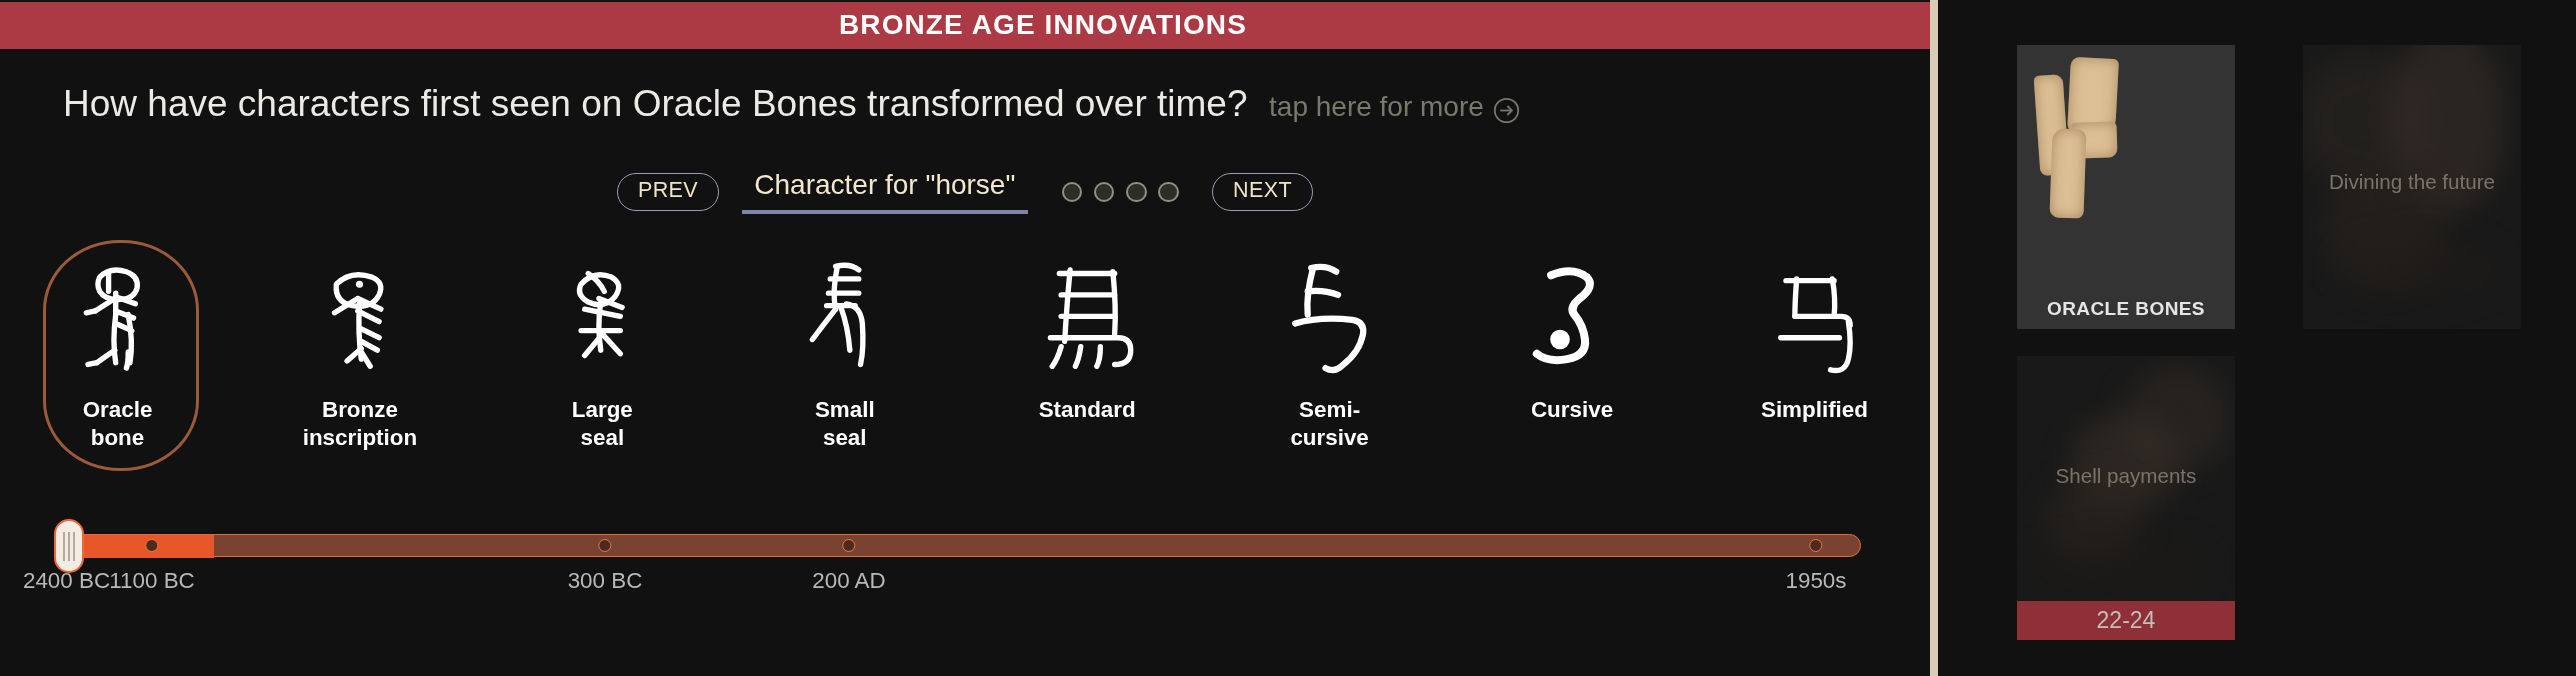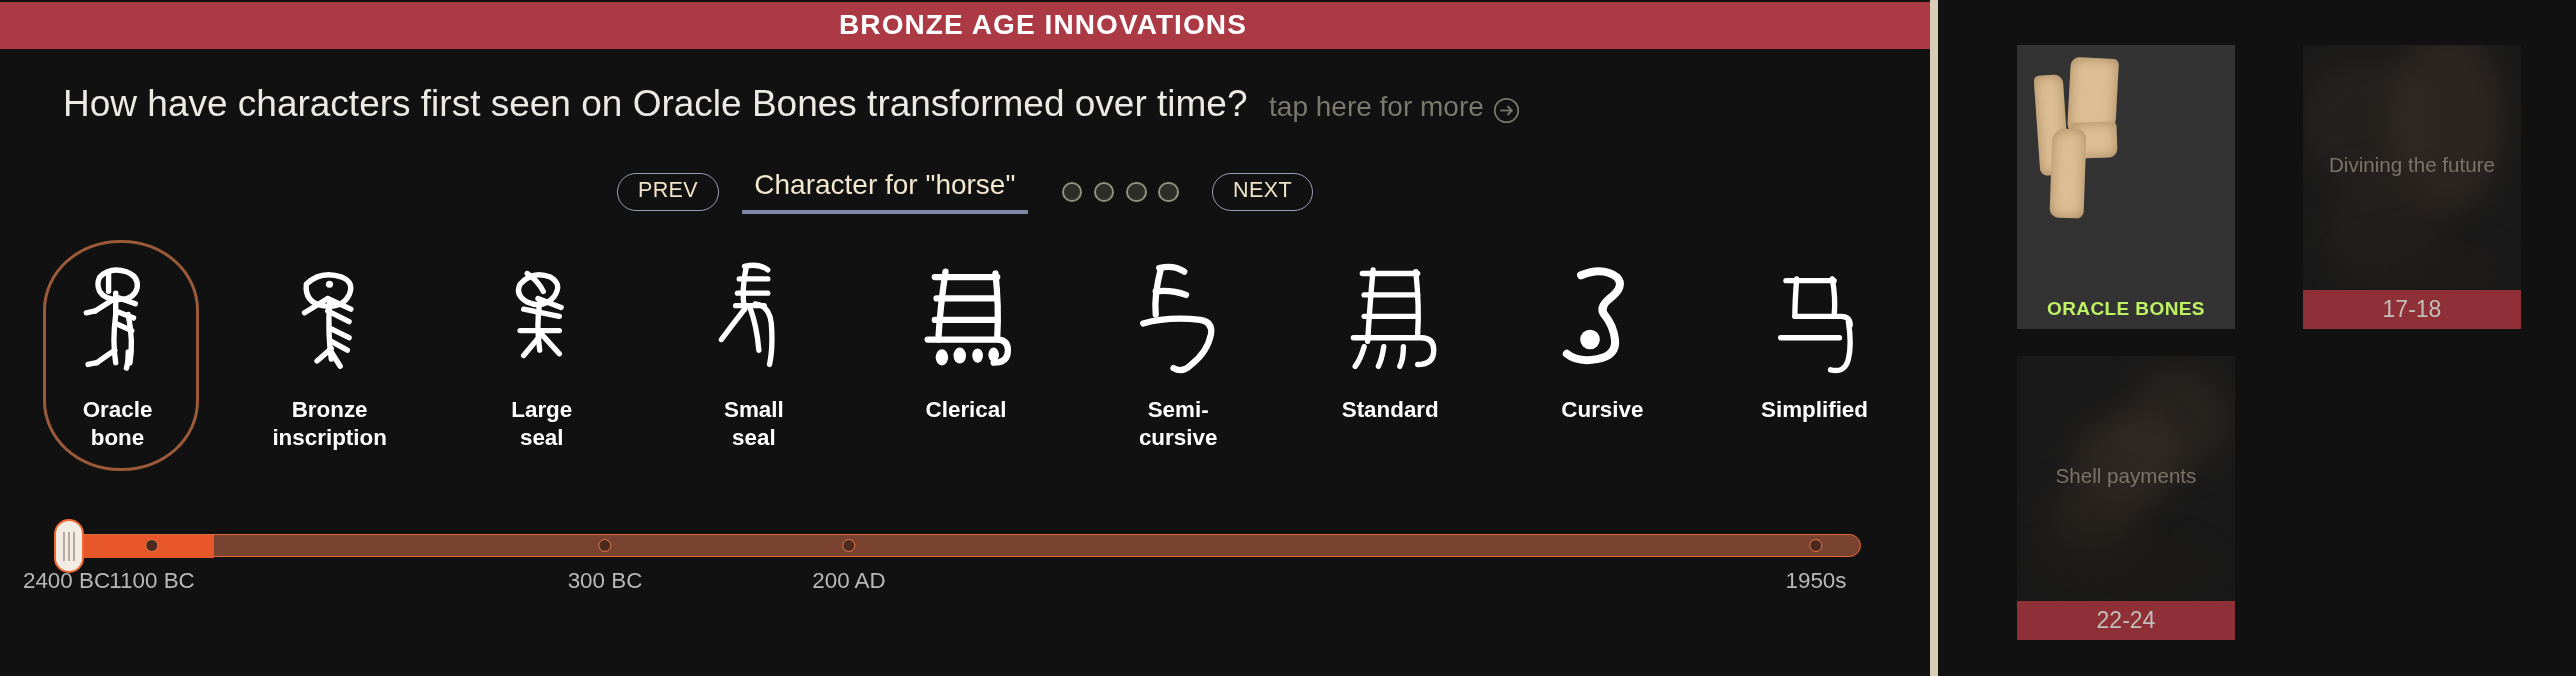--- a/index.html
+++ b/index.html
@@ -225,21 +225,21 @@
     position: relative;
     flex: 1 1 auto;
     overflow: hidden;
   }
   .thumb-card.active .thumb-img { background: #333333; }
   .thumb-title {
     position: absolute;
     left: 0; right: 0;
     bottom: 9px;
     text-align: center;
-    color: #bef264;
+    color: #e5e5e5;
     font-size: 19px;
     font-weight: 600;
     letter-spacing: 0.4px;
   }
   .thumb-title-dim {
     position: absolute;
     left: 0; right: 0;
     top: 44%;
     text-align: center;
     color: #7a7468;
@@ -384,69 +384,48 @@
     <path d="M62 58 q16 2 18 22 q2 28 -2 46"></path>
   </g>
             </svg>
           </div>
           <div class="char-name">Small
 seal</div>
         </div>
         <div class="char-card">
           <div class="glyph-wrap">
             <svg width="116" height="134" viewBox="0 0 130 150">
-              <g style="fill:none;stroke:#ffffff;stroke-linecap:round;stroke-linejoin:round;stroke-width:7">
-    <path d="M30 28 h70"></path>
-                <path d="M32 52 h66"></path>
-                <path d="M30 76 h70"></path>
-    <path d="M22 98 h78 q12 0 12 12 q0 14 -16 14"></path>
-    <path d="M42 22 q-6 40 -8 76"></path>
-    <path d="M98 24 q4 36 2 72"></path>
-  </g>
-  <g fill="#ffffff">
-    <ellipse cx="38" cy="118" rx="7" ry="9"></ellipse>
-                <ellipse cx="58" cy="116" rx="7" ry="9"></ellipse>
-    <ellipse cx="78" cy="116" rx="6" ry="8"></ellipse>
-                <ellipse cx="96" cy="115" rx="6" ry="8"></ellipse>
-  </g>
-            </svg>
-          </div>
-          <div class="char-name">Clerical</div>
-        </div>
-        <div class="char-card">
-          <div class="glyph-wrap">
-            <svg width="116" height="134" viewBox="0 0 130 150">
-              <g style="fill:none;stroke:#ffffff;stroke-linecap:round;stroke-linejoin:round;stroke-width:7">
-    <path d="M44 18 q16 -4 28 4"></path>
-    <path d="M40 44 q18 -2 34 4"></path>
-    <path d="M46 18 q-8 30 -6 52"></path>
-    <path d="M26 80 q28 -8 64 -4 q14 2 12 16 q-4 20 -22 34 q-10 10 -20 4"></path>
-  </g>
-            </svg>
-          </div>
-          <div class="char-name">Semi-
-cursive</div>
-        </div>
-        <div class="char-card">
-          <div class="glyph-wrap">
-            <svg width="116" height="134" viewBox="0 0 130 150">
               <g style="fill:none;stroke:#ffffff;stroke-linecap:round;stroke-linejoin:round;stroke-width:6">
     <path d="M34 24 h62"></path>
                 <path d="M36 48 h60"></path>
                 <path d="M36 72 h60"></path>
     <path d="M24 96 h76 q14 0 14 14 q0 16 -18 16"></path>
     <path d="M46 20 q-4 44 -6 80"></path>
     <path d="M94 22 q4 40 2 70"></path>
     <path d="M36 106 q-4 14 -10 22"></path>
                 <path d="M58 106 q-2 14 -6 22"></path>
     <path d="M80 106 q0 14 -4 22"></path>
   </g>
             </svg>
           </div>
           <div class="char-name">Standard</div>
+        </div>
+        <div class="char-card">
+          <div class="glyph-wrap">
+            <svg width="116" height="134" viewBox="0 0 130 150">
+              <g style="fill:none;stroke:#ffffff;stroke-linecap:round;stroke-linejoin:round;stroke-width:7">
+    <path d="M44 18 q16 -4 28 4"></path>
+    <path d="M40 44 q18 -2 34 4"></path>
+    <path d="M46 18 q-8 30 -6 52"></path>
+    <path d="M26 80 q28 -8 64 -4 q14 2 12 16 q-4 20 -22 34 q-10 10 -20 4"></path>
+  </g>
+            </svg>
+          </div>
+          <div class="char-name">Semi-
+cursive</div>
         </div>
         <div class="char-card">
           <div class="glyph-wrap">
             <svg width="107" height="134" viewBox="0 0 120 150">
               <g style="fill:none;stroke:#ffffff;stroke-linecap:round;stroke-linejoin:round;stroke-width:9">
     <path d="M36 26 q24 -10 40 2 q10 10 -8 24 q-12 10 -6 18 q10 12 12 28 q2 18 -20 22 q-22 4 -34 -6"></path>
   </g>
   <circle cx="46" cy="98" r="11" fill="#ffffff"></circle>
             </svg>
           </div>
@@ -509,21 +488,20 @@
           </div>
         </div>
         <div class="thumb-card dim">
           <div class="thumb-img">
             <div class="blob" style="left: -9px; top: 9px; width: 134px; height: 134px; background: rgb(43, 38, 34);"></div>
             <div class="blob" style="left: 85px; top: -18px; width: 116px; height: 188px; background: rgb(58, 48, 41);"></div>
             <div class="blob" style="left: 18px; top: 125px; width: 125px; height: 116px; background: rgb(42, 36, 31);"></div>
             <div class="blob" style="left: 36px; top: 192px; width: 161px; height: 63px; background: rgb(32, 28, 25);"></div>
             <div class="thumb-title-dim">Divining the future</div>
           </div>
-          <div class="thumb-pages">17-18</div>
         </div>
         <div class="thumb-card dim">
           <div class="thumb-img">
             <div class="blob" style="left: 107px; top: 9px; width: 107px; height: 107px; background: rgb(50, 43, 37);"></div>
             <div class="blob" style="left: 54px; top: 58px; width: 107px; height: 98px; background: rgb(58, 49, 41);"></div>
             <div class="blob" style="left: 27px; top: 121px; width: 98px; height: 89px; background: rgb(45, 38, 32);"></div>
             <div class="blob" style="left: 13.4px; top: 183px; width: 179px; height: 54px; background: rgb(29, 26, 23);"></div>
             <div class="thumb-title-dim">Shell payments</div>
           </div>
           <div class="thumb-pages">22-24</div>

